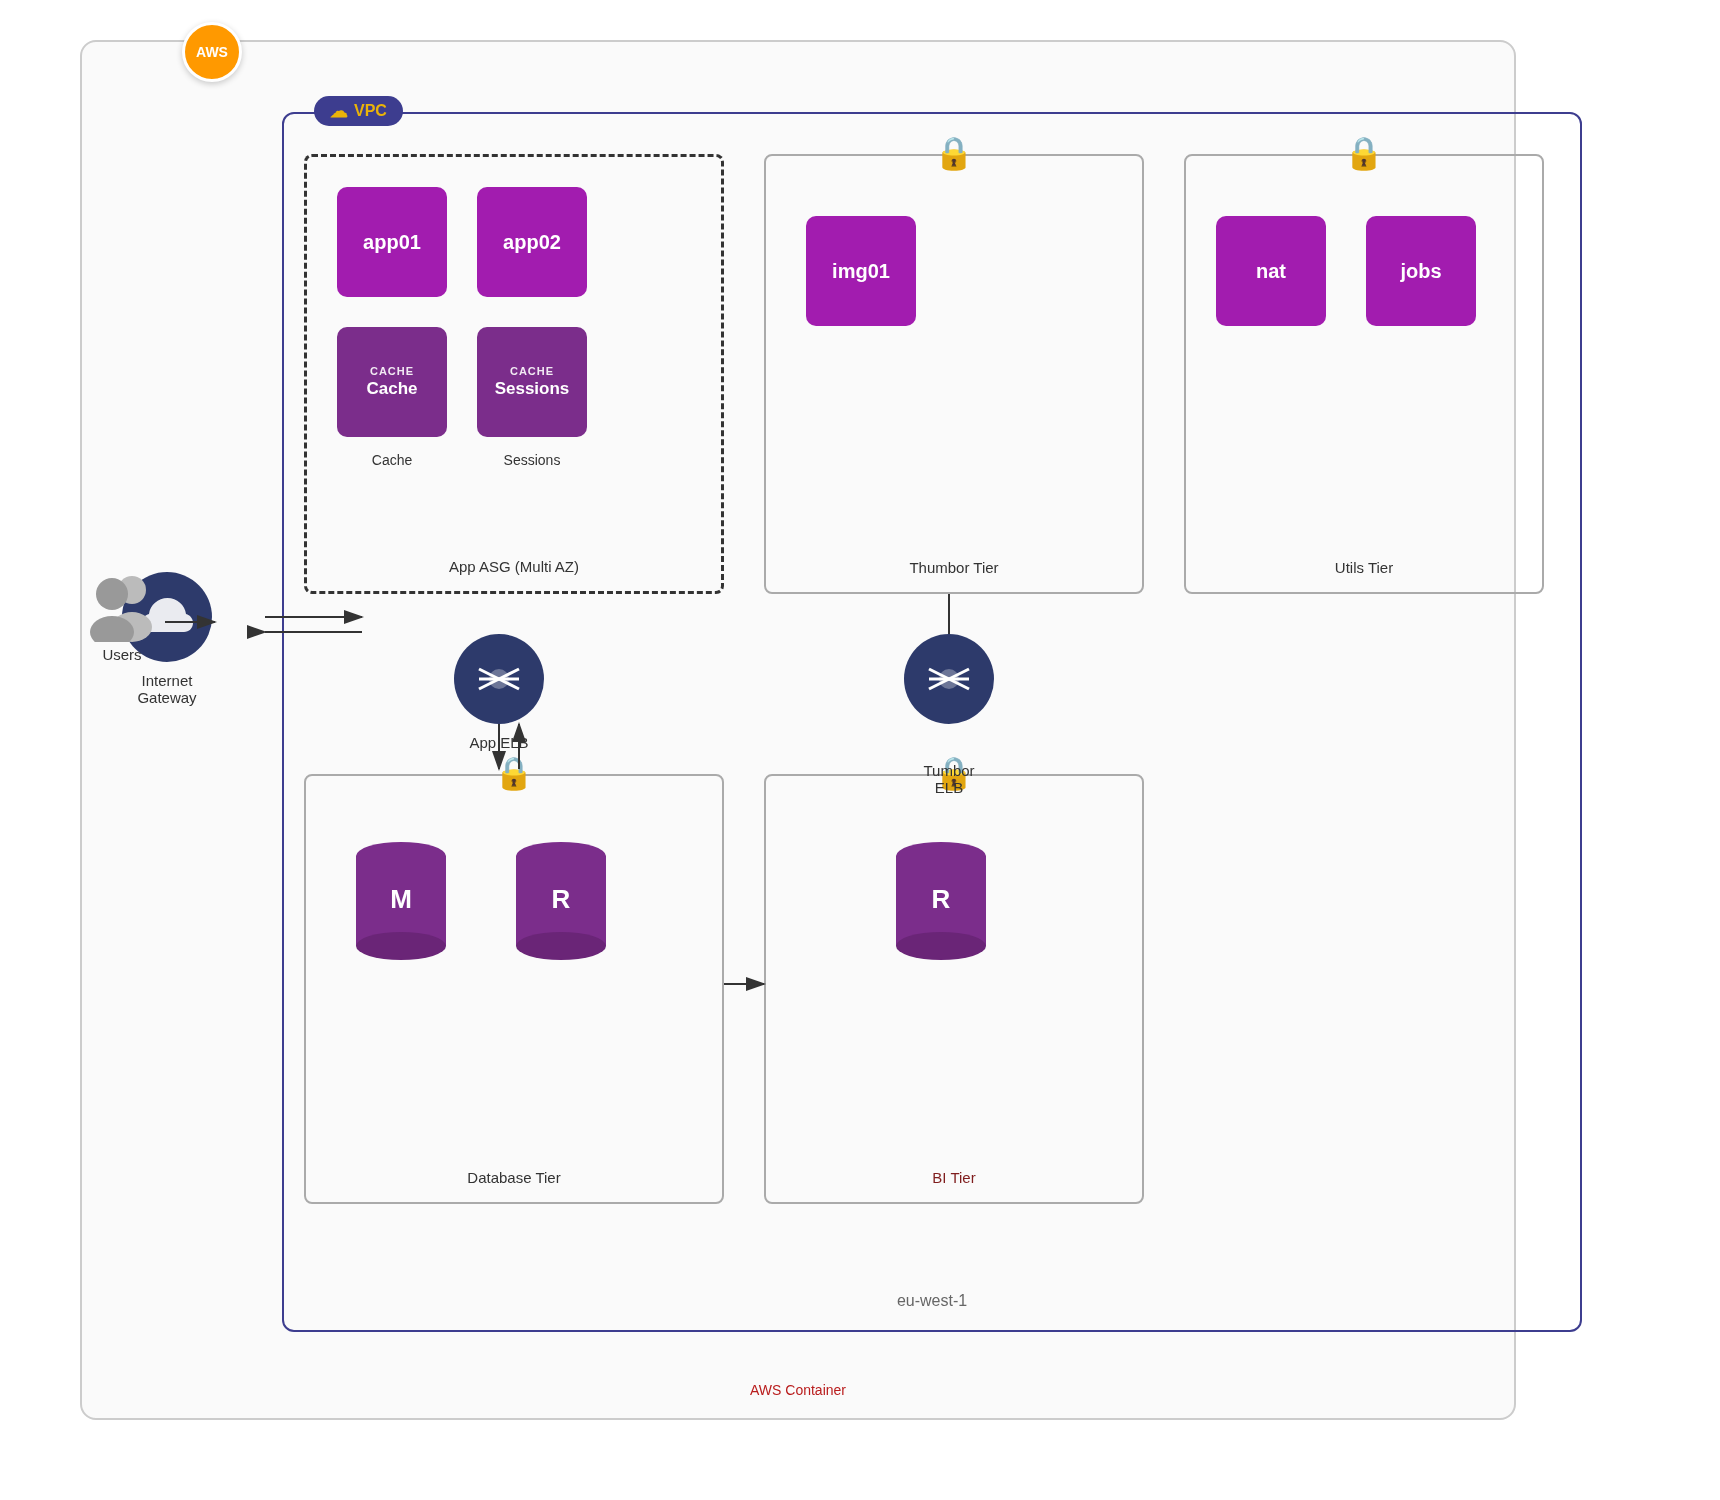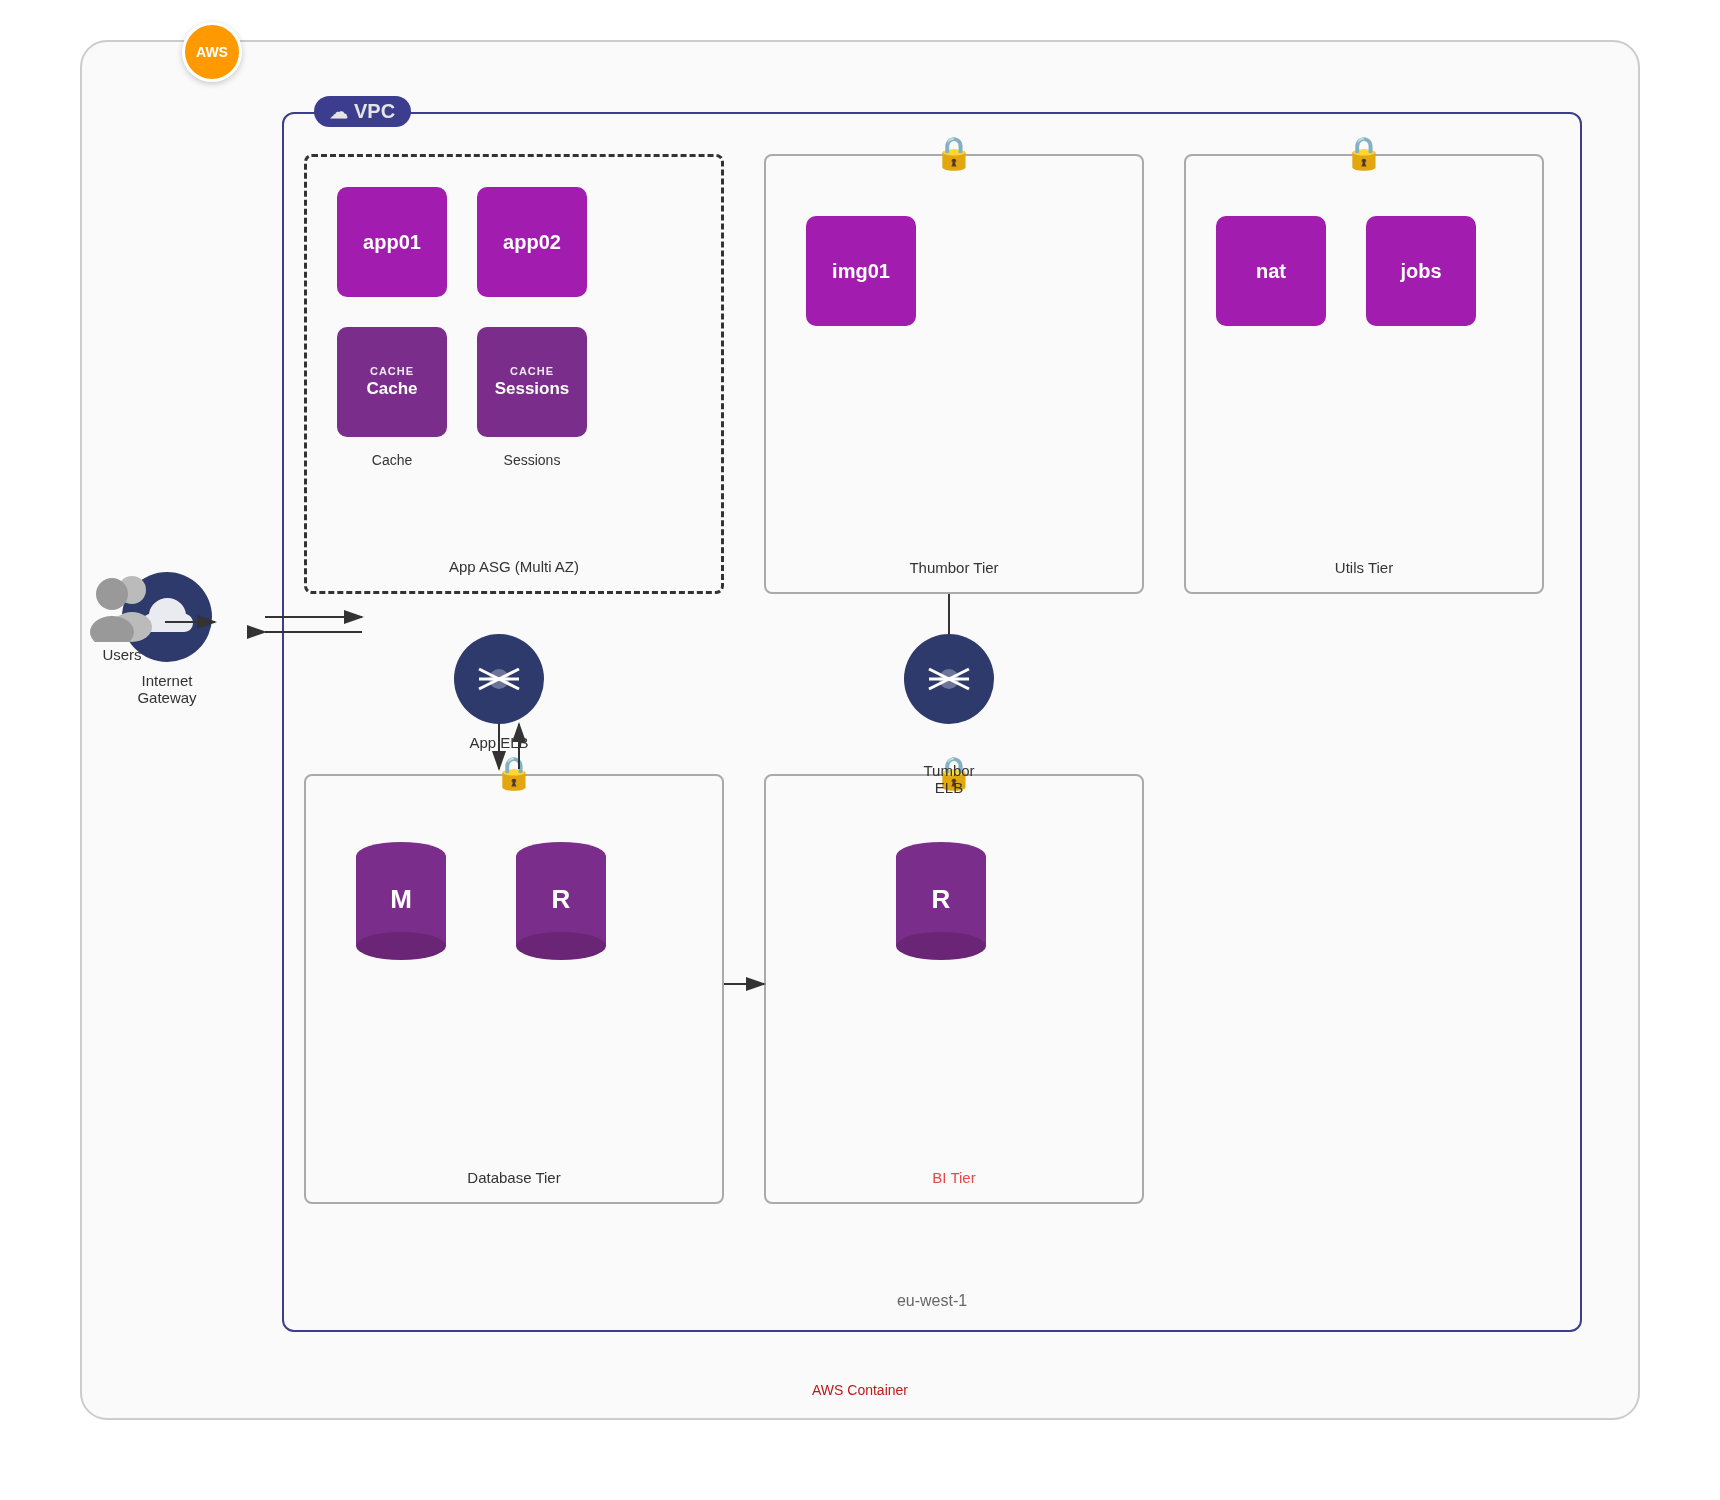--- a/index.html
+++ b/index.html
@@ -16,24 +16,24 @@
       width: 1720px;
       height: 1500px;
       position: relative;
     }
 
     
     .aws-container {
       position: absolute;
       top: 40px;
       left: 80px;
-      width: 1560px;
+      width: 1436px;
       height: 1380px;
       border: 2px solid #ccc;
-      border-radius: 27px;
+      border-radius: 16px;
       background: #fafafa;
     }
 
     .aws-label {
       position: absolute;
       bottom: 20px;
       left: 50%;
       transform: translateX(-50%);
       font-size: 14px;
       color: #b91c1c;
@@ -68,24 +68,24 @@
       border: 2px solid #3d3d8f;
       border-radius: 12px;
       background: transparent;
     }
 
     .vpc-badge {
       position: absolute;
       top: -18px;
       left: 30px;
       background: #3d3d8f;
-      color: #e5e5e5;
+      color: #eab308;
       padding: 4px 16px;
       border-radius: 20px;
-      font-size: 20px;
+      font-size: 16px;
       font-weight: bold;
       display: flex;
       align-items: center;
       gap: 6px;
     }
 
     .vpc-badge::before {
       content: '☁';
       font-size: 18px;
     }
@@ -191,21 +191,21 @@
       border: 2px solid #aaa;
       border-radius: 8px;
     }
 
     .bi-tier-label {
       position: absolute;
       bottom: 16px;
       left: 50%;
       transform: translateX(-50%);
       font-size: 15px;
-      color: #ef4444;
+      color: #7f1d1d;
     }
 
     
     .orange-icon {
       width: 110px;
       height: 110px;
       background: #a21caf;
       border-radius: 10px;
       display: flex;
       align-items: center;

